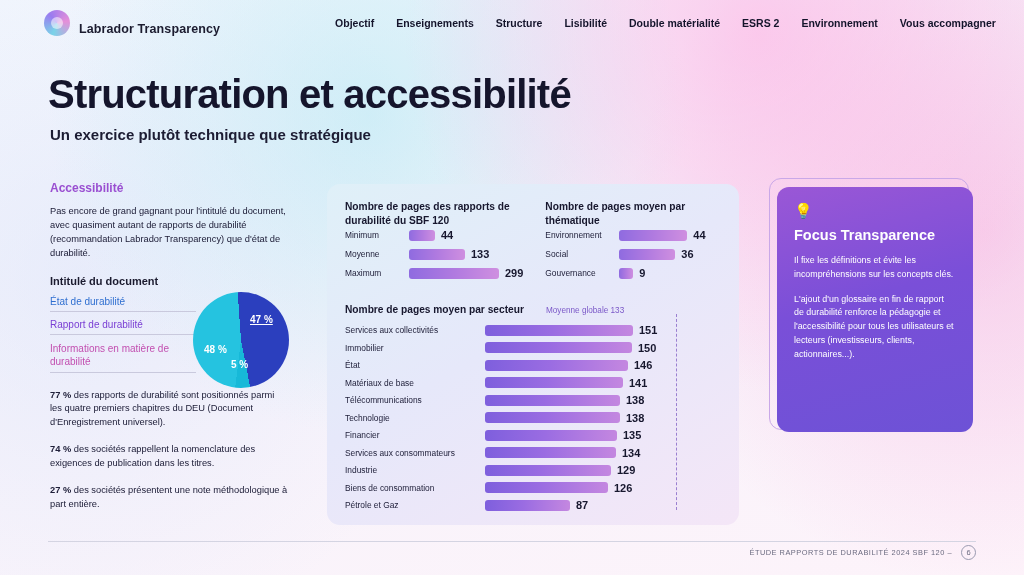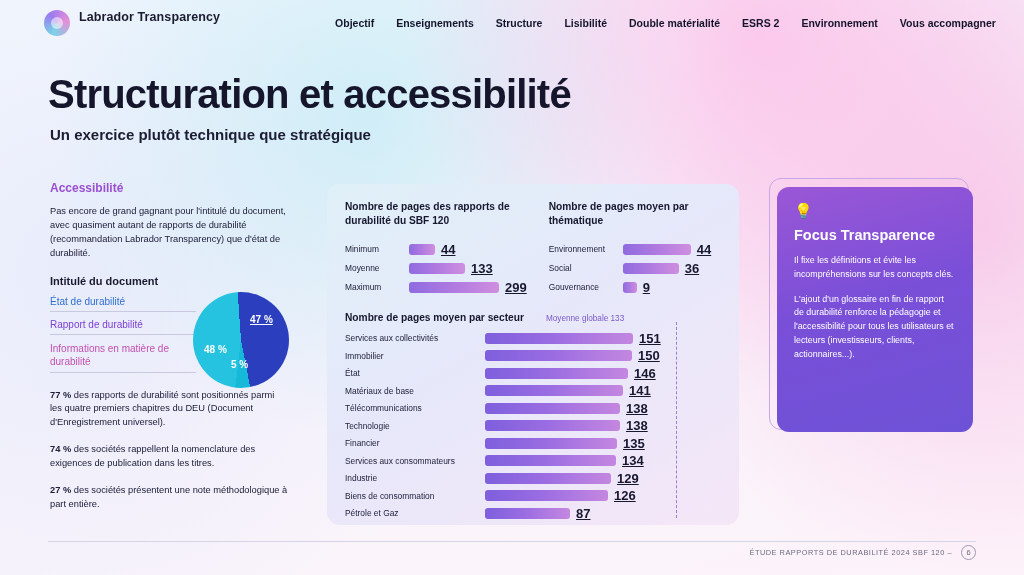--- a/index.html
+++ b/index.html
@@ -22,21 +22,21 @@
       linear-gradient(160deg, #f3f7fd 0%, #f7f4fb 45%, #fdf3fa 100%);
     z-index: 0;
   }
   .page { position: relative; z-index: 1; width: 1024px; height: 575px; }
 
   
   .nav {
     position: absolute; top: 0; left: 0; right: 0; height: 45px;
     display: flex; align-items: center;
   }
-  .brand { display: flex; align-items: flex-start; gap: 9px; margin-left: 44px; }
+  .brand { display: flex; align-items: flex-end; gap: 9px; margin-left: 44px; }
   .brand-logo {
     width: 26px; height: 26px; border-radius: 50%;
     background: conic-gradient(from 200deg, #7ad3e8, #9a7bf0, #e58fd8, #7ad3e8);
     position: relative;
   }
   .brand-logo::after {
     content: ""; position: absolute; inset: 7px;
     border-radius: 50%; background: #ffffff88;
   }
   .brand-name { font-size: 12.5px; font-weight: bold; letter-spacing: .1px; }
@@ -95,35 +95,35 @@
 
   
   .card {
     position: absolute; left: 327px; top: 184px; width: 412px; height: 341px;
     border-radius: 13px;
     background: linear-gradient(150deg, #dff0f8 0%, #e6e8fa 45%, #f4e6f7 100%);
     padding: 16px 18px;
   }
   .blk-title { font-size: 10.2px; font-weight: bold; line-height: 1.35; color: #17172e; }
   .row-lbl { font-size: 8.4px; color: #22223c; }
-  .val { font-size: 13px; font-weight: bold; color: #17172e; text-decoration: underline; }
+  .val { font-size: 11px; font-weight: bold; color: #17172e; }
 
   .topgrid { display: flex; gap: 22px; }
   .topcol { width: 182px; }
-  .mini-rows { margin-top: 14px; }
+  .mini-rows { margin-top: 0; }
   .mini-row { display: flex; align-items: center; height: 15px; margin-bottom: 4px; }
   .mini-row .row-lbl { width: 64px; }
   .mini-row .bar {
     height: 11px; border-radius: 3px;
     background: linear-gradient(90deg, #8f6be0, #b07ae0, #cf8fe0);
   }
   .mini-row .val { margin-left: 6px; }
   .topcol.right .mini-row .row-lbl { width: 74px; }
 
-  .sec2 { margin-top: 12px; }
+  .sec2 { margin-top: 18px; }
   .sec2-head { display: flex; align-items: baseline; }
   .avg-note { font-size: 8.2px; color: #7b58c8; margin-left: 22px; }
 
   .brows { margin-top: 6px; position: relative; }
   .brow { display: flex; align-items: center; height: 16px; margin-bottom: 1.5px; }
   .brow .row-lbl { width: 140px; }
   .brow .bar {
     height: 11px; border-radius: 3px;
     background: linear-gradient(90deg, #7e5fdd 0%, #9a6ce2 45%, #c487e0 100%);
   }

